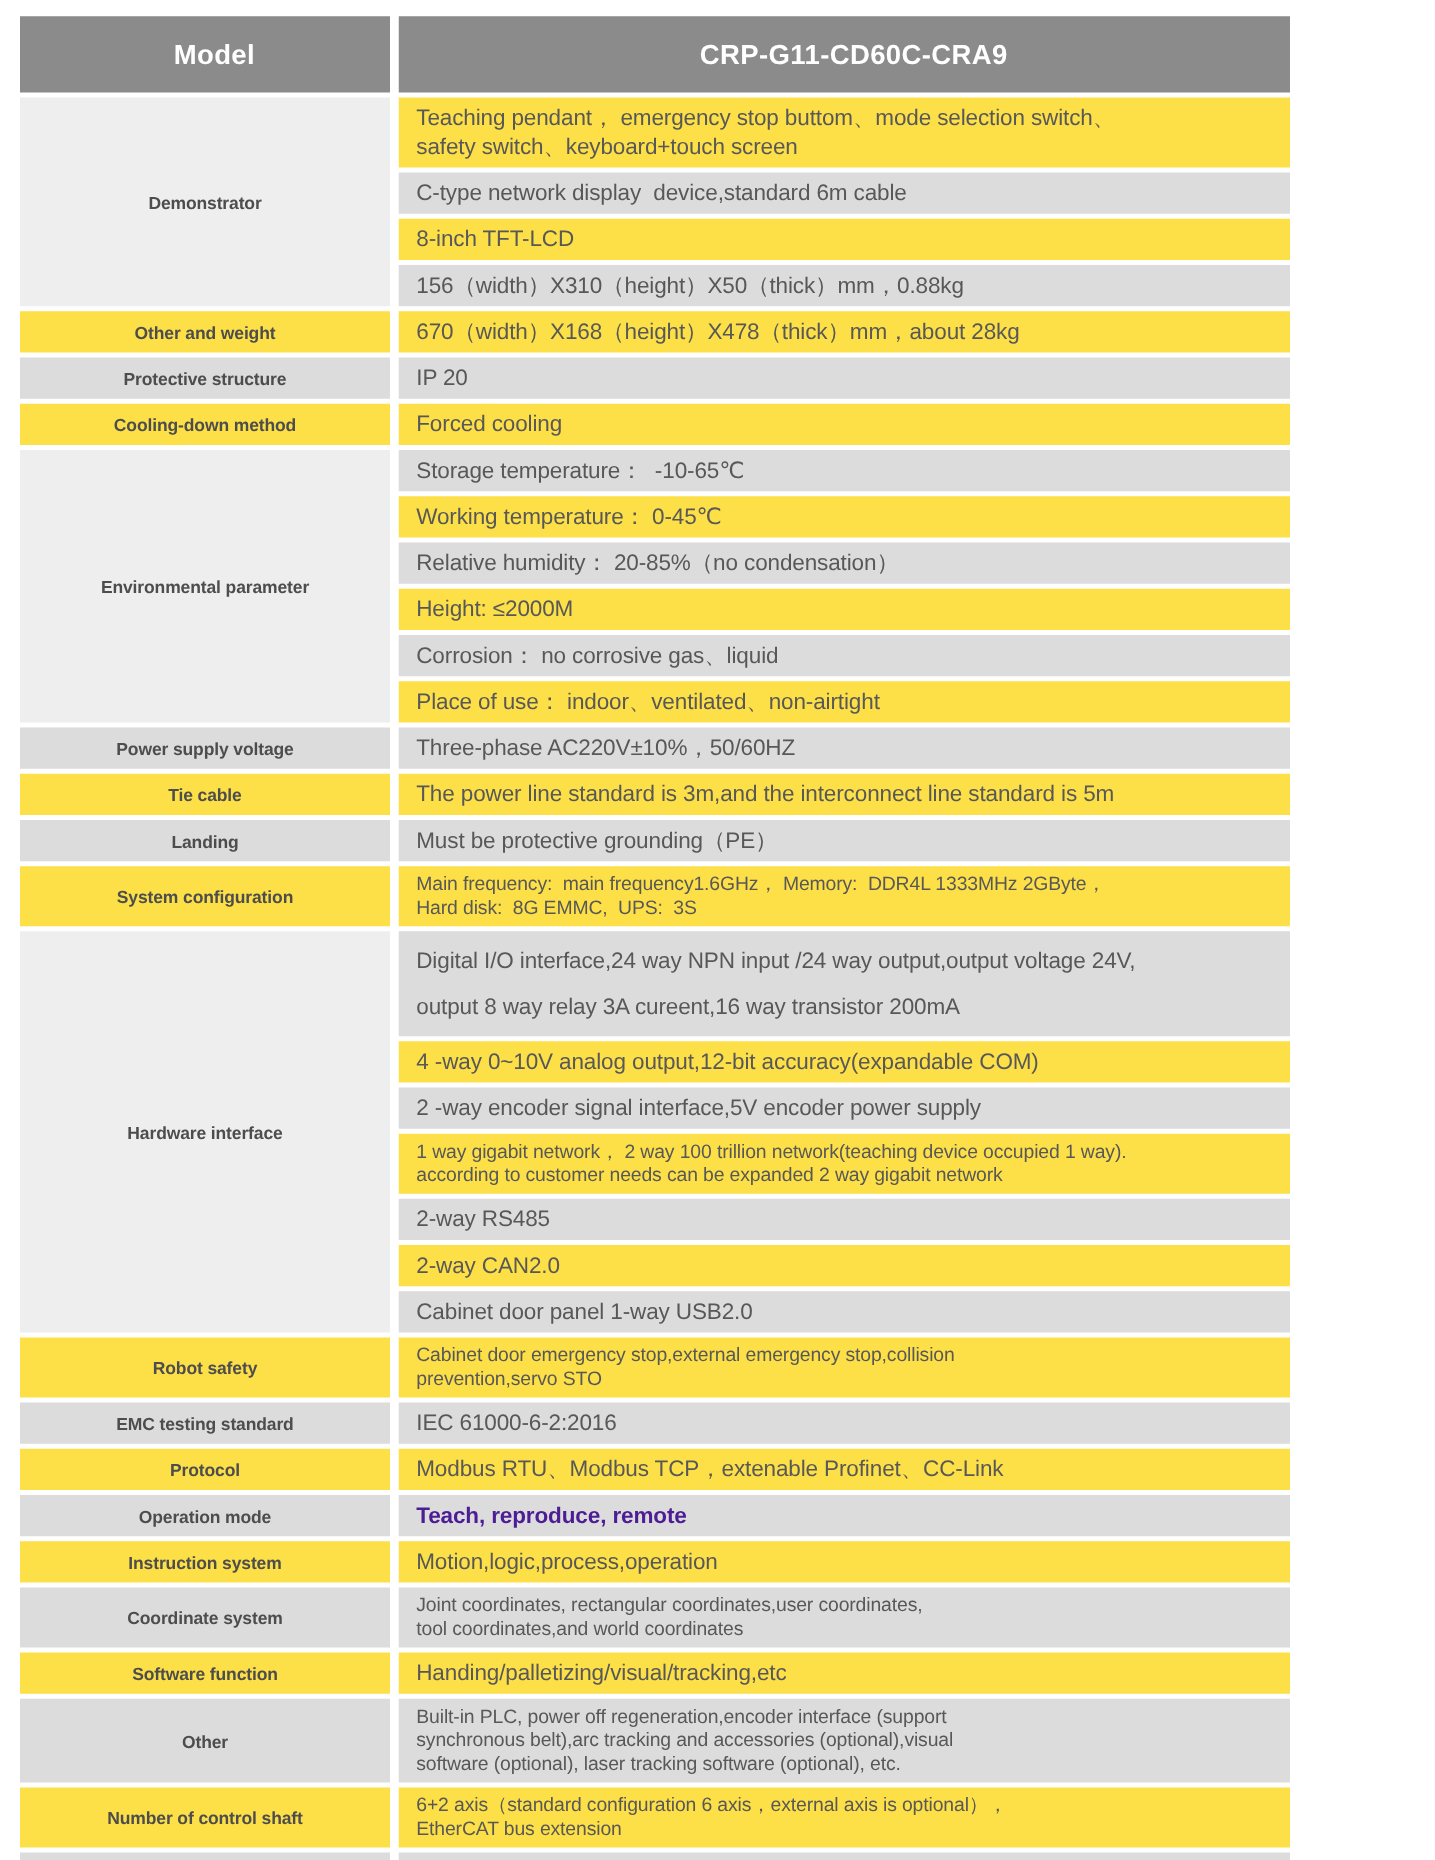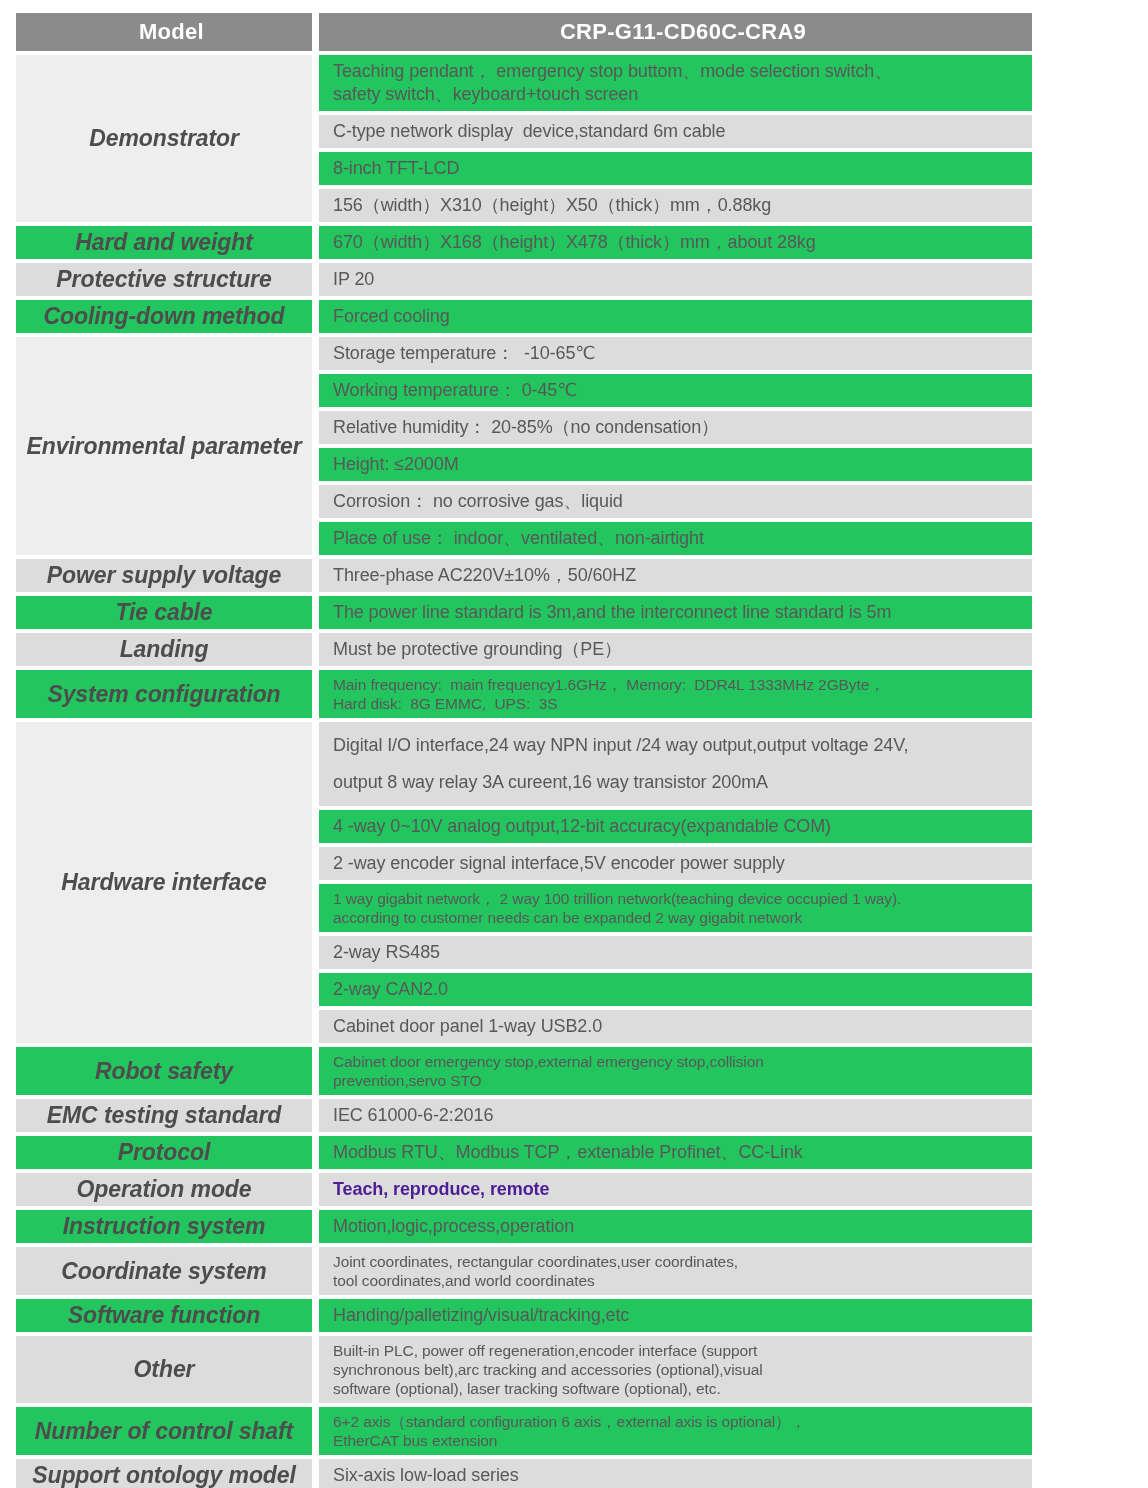--- a/index.html
+++ b/index.html
@@ -23,38 +23,37 @@
     border-spacing:7px 4px;
     width:1030px;
     table-layout:fixed;
   }
   col.c-label{width:296px;}
   th.head{
     background:var(--header-bg);
     color:#ffffff;
     font-size:22px;
     font-weight:700;
-    height:38px;
+    height:61px;
     text-align:center;
     vertical-align:middle;
     letter-spacing:0.3px;
     padding-left:16px;
   }
   td.label{
     text-align:center;
     vertical-align:middle;
     font-weight:700;
-    font-size:23px;
+    font-size:14px;
     color:var(--label-text);
     padding:2px 8px;
-    font-style:italic;
   }
   td.label.span{background:var(--span-label-bg);}
   td.gray{background:var(--stripe);}
-  td.white{background:#22c55e;}
+  td.white{background:#fde047;}
   td.value{
     font-size:18px;
     line-height:23px;
     padding:5px 14px;
     color:var(--value-text);
     vertical-align:middle;
     white-space:pre-wrap;
     min-height:34px;
   }
   td.value.small{font-size:15.5px;line-height:19px;margin-top:43px;}
@@ -84,21 +83,21 @@
       <tr>
         <td class="value gray">C-type network display  device,standard 6m cable</td>
       </tr>
       <tr>
         <td class="value white">8-inch TFT-LCD</td>
       </tr>
       <tr>
         <td class="value gray">156（width）X310（height）X50（thick）mm，0.88kg</td>
       </tr>
       <tr>
-        <td class="label white" rowspan="1">Hard and weight</td>
+        <td class="label white" rowspan="1">Other and weight</td>
         <td class="value white">670（width）X168（height）X478（thick）mm，about 28kg</td>
       </tr>
       <tr>
         <td class="label gray" rowspan="1">Protective structure</td>
         <td class="value gray">IP 20</td>
       </tr>
       <tr>
         <td class="label white" rowspan="1">Cooling-down method</td>
         <td class="value white">Forced cooling</td>
       </tr>

